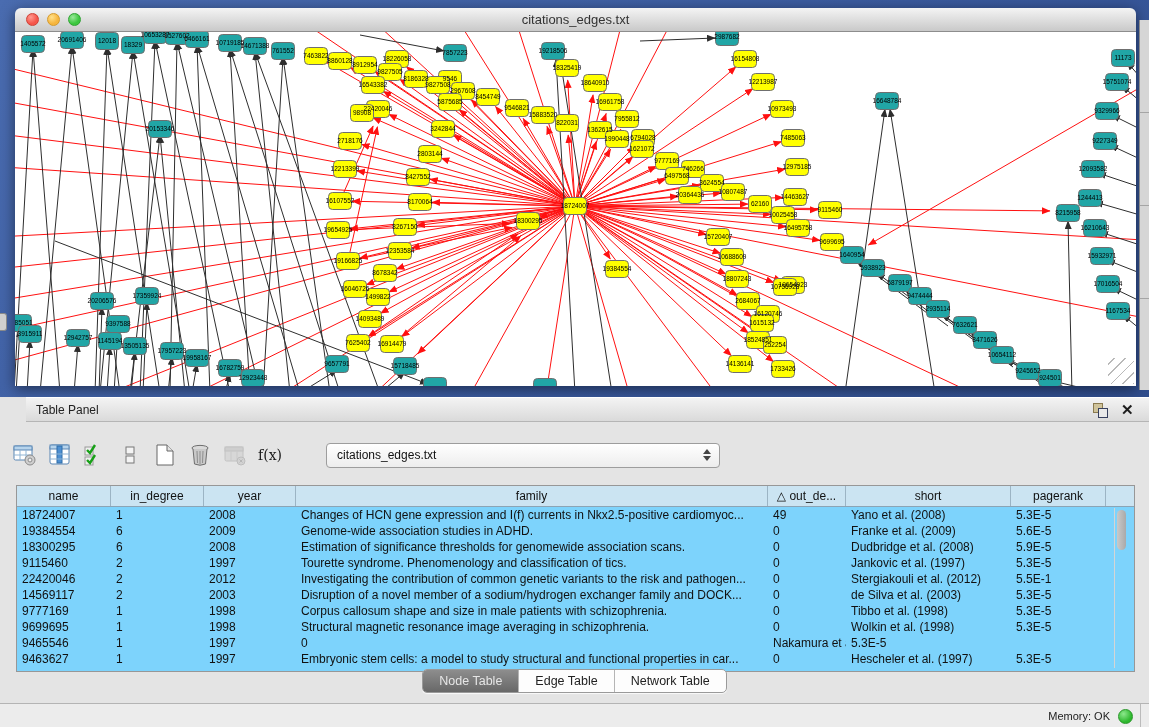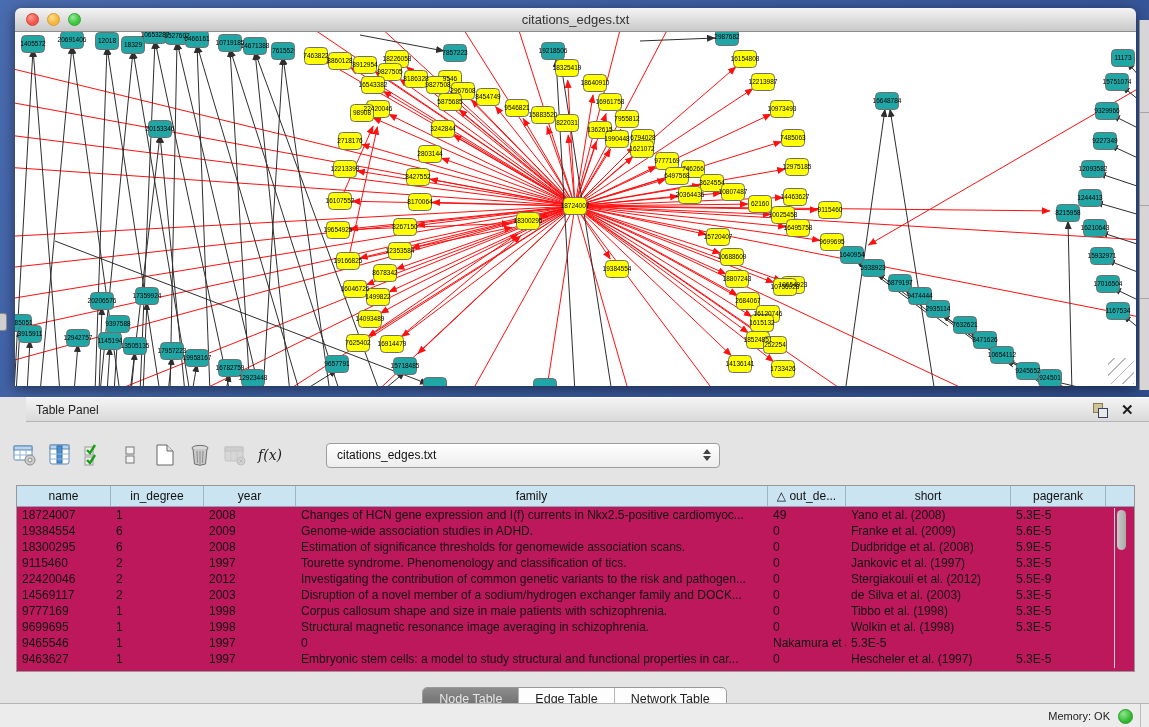--- a/index.html
+++ b/index.html
@@ -34,42 +34,42 @@
            display:flex;align-items:center;font-size:12px;color:#222;margin-left:26px;}
   #theader .ttl{padding-left:10px;flex:1;}
   .hicon{width:16px;height:14px;margin-right:12px;cursor:pointer;position:relative;}
   .float-sq1{position:absolute;left:0;top:0;width:8px;height:8px;border:1px solid #8a7a50;background:#cfc39a;}
   .float-sq2{position:absolute;left:5px;top:5px;width:8px;height:8px;border:1px solid #37405e;background:#e9e9e9;}
   .xmark{font-size:15px;font-weight:bold;color:#1c1c1c;line-height:14px;}
   
   #toolbar{display:flex;align-items:center;height:34px;margin:16px 0 0 12px;}
   .tbtn{width:26px;height:26px;margin-right:9px;display:flex;align-items:center;justify-content:center;cursor:pointer;}
   .tbtn.disabled{opacity:.45;cursor:default;}
-  .fx{font-family:"DejaVu Serif",serif;font-style:italic;font-size:14px;color:#1a1a1a;}
+  .fx{font-family:"DejaVu Serif",serif;font-size:14px;color:#1a1a1a;}
   #combo{margin-left:34px;width:392px;height:23px;background:linear-gradient(#ffffff,#ededed);
          border:1px solid #9d9d9d;border-radius:4px;display:flex;align-items:center;
          font-size:12px;color:#111;cursor:pointer;}
   #combo .val{flex:1;padding-left:10px;}
   .updown{margin-right:8px;display:flex;flex-direction:column;gap:2px;}
   .updown i{display:block;width:0;height:0;border-left:4px solid transparent;border-right:4px solid transparent;}
   .updown .u{border-bottom:5px solid #444;}
   .updown .d{border-top:5px solid #444;}
   
   #tablebox{position:absolute;left:16px;top:88px;width:1117px;height:185px;
-            background:#be185d;border:1px solid #979797;font-size:12px;overflow:hidden;}
+            background:#7dd3fc;border:1px solid #979797;font-size:12px;overflow:hidden;}
   .thead,.trow{display:grid;grid-template-columns:94px 93px 92px 472px 78px 165px 95px;}
   .thead{height:20px;line-height:20px;background:#cbe4f2;border-bottom:1px solid #8ba4b5;}
   .thead span{text-align:center;border-right:1px solid #9cb4c4;overflow:hidden;white-space:nowrap;color:#111;}
   .trow{height:16px;line-height:16px;color:#111;}
   .trow span{padding-left:5px;overflow:hidden;white-space:nowrap;}
   #vscroll{position:absolute;right:6px;top:22px;width:13px;height:160px;border-left:1px solid #d5d5d5;}
   #vthumb{position:absolute;left:2px;top:2px;width:9px;height:40px;border-radius:5px;
           background:linear-gradient(90deg,#c9c9c9,#a9a9a9);}
   
-  #tabs{position:absolute;left:0;right:0;top:272px;display:flex;justify-content:center;margin-top:18px;}
+  #tabs{position:absolute;left:0;right:0;top:272px;display:flex;justify-content:center;}
   .seg{display:inline-flex;border:1px solid #9a9a9a;border-radius:5px;overflow:hidden;
        background:#fdfdfd;box-shadow:0 1px 1px rgba(255,255,255,.8);}
   .seg button{font-family:"Liberation Sans",sans-serif;font-size:12.5px;border:none;background:transparent;
        padding:4px 16px;color:#222;border-right:1px solid #b5b5b5;cursor:pointer;}
   .seg button:last-child{border-right:none;}
   .seg button.sel{background:linear-gradient(#8d8d8d,#686868);color:#e6e6e6;}
   
   #status{position:absolute;left:0;top:703px;width:1149px;height:24px;background:#ececec;
           border-top:1px solid #b4b4b4;display:flex;align-items:center;justify-content:flex-end;}
   #status .mem{font-size:11px;color:#222;margin-right:8px;}
@@ -664,21 +664,21 @@
             <span>Jankovic et al. (1997)</span>
             <span>5.3E-5</span>
           </div>
           <div class="trow">
             <span>22420046</span>
             <span>2</span>
             <span>2012</span>
             <span>Investigating the contribution of common genetic variants to the risk and pathogen...</span>
             <span>0</span>
             <span>Stergiakouli et al. (2012)</span>
-            <span>5.5E-9</span>
+            <span>5.5E-1</span>
           </div>
           <div class="trow">
             <span>14569117</span>
             <span>2</span>
             <span>2003</span>
             <span>Disruption of a novel member of a sodium/hydrogen exchanger family and DOCK...</span>
             <span>0</span>
             <span>de Silva et al. (2003)</span>
             <span>5.3E-5</span>
           </div>

